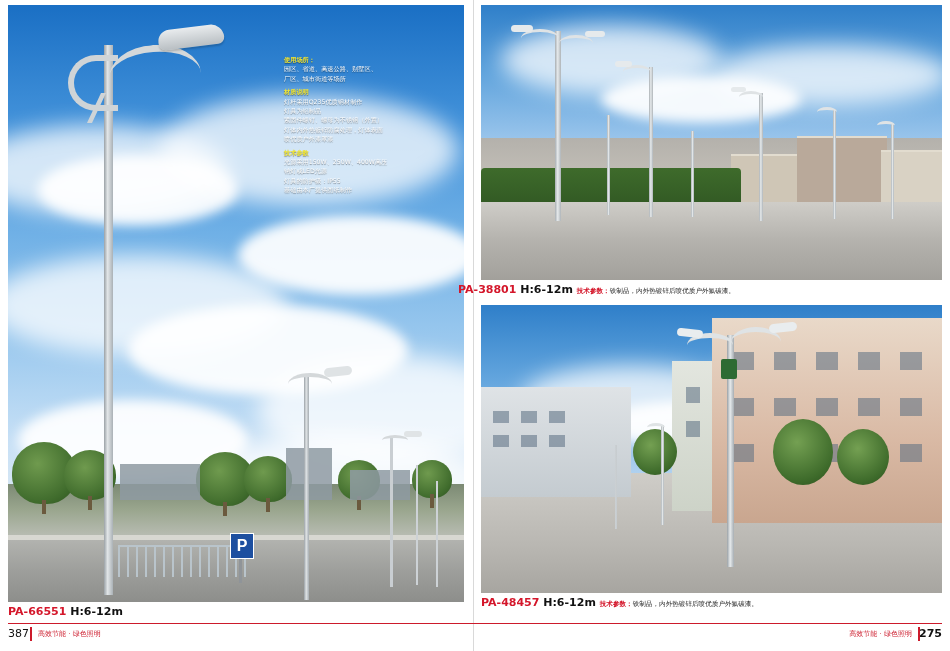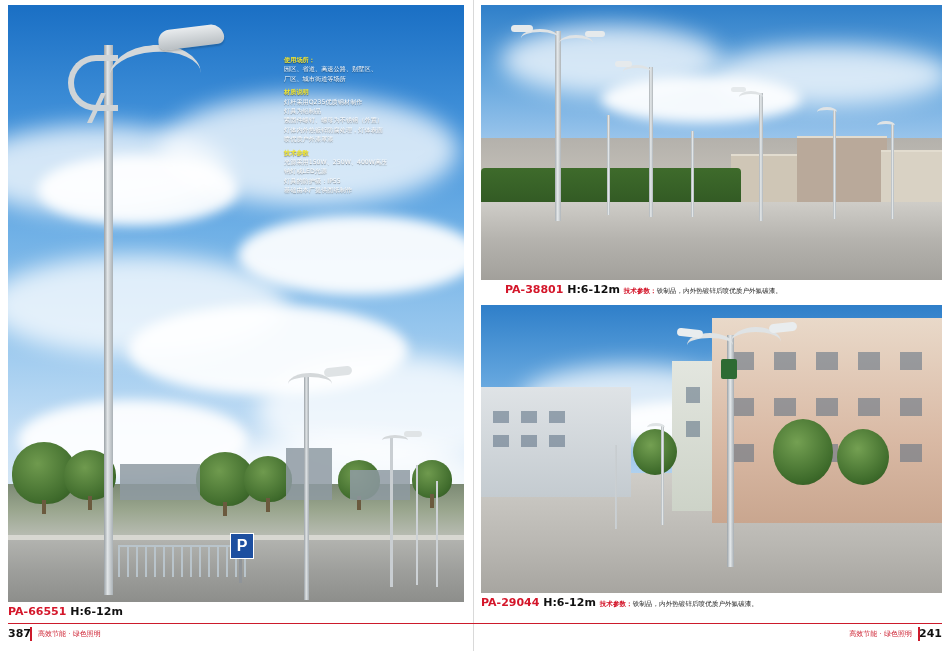--- a/index.html
+++ b/index.html
@@ -196,32 +196,32 @@
     border-top:5px solid #dfe3e5;border-radius:30px 30px 0 0/16px 16px 0 0;
   }
   .p2-arm-r{
     position:absolute;left:250px;top:22px;width:50px;height:18px;
     border-top:5px solid #dfe3e5;border-radius:30px 30px 0 0/18px 18px 0 0;
   }
   .p2-head-l{position:absolute;left:196px;top:24px;width:26px;height:8px;background:#e9edef;border-radius:5px;transform:rotate(6deg);}
   .p2-head-r{position:absolute;left:288px;top:18px;width:28px;height:9px;background:#e9edef;border-radius:5px;transform:rotate(-6deg);}
   .p2-box{position:absolute;left:240px;top:54px;width:16px;height:20px;background:#2e6b33;border-radius:2px;}
 
-  .cap-r1{position:absolute;left:505px;top:283px;}
+  .cap-r1{position:absolute;left:458px;top:283px;}
   .cap-r2{position:absolute;left:481px;top:596px;}
 
   
   .footer{
     position:absolute;left:0;right:0;bottom:0;height:34px;
   }
   .foot-rule{
     position:absolute;left:8px;right:8px;top:6px;height:1px;background:#cc1a2b;
   }
   .pg-left{
-    position:absolute;left:8px;top:10px;font-size:11px;font-weight:bold;color:#111;
+    position:absolute;left:8px;top:10px;font-size:11px;font-weight:normal;color:#111;
     font-family:"DejaVu Sans", sans-serif;
   }
   .pg-left-bar{position:absolute;left:30px;top:10px;width:2px;height:14px;background:#cc1a2b;}
   .foot-txt-left{
     position:absolute;left:38px;top:12px;font-size:7px;color:#cc1a2b;font-family:"DejaVu Sans", sans-serif;
   }
   .pg-right{
     position:absolute;right:8px;top:10px;font-size:11px;font-weight:bold;color:#111;
     font-family:"DejaVu Sans", sans-serif;
   }
@@ -421,28 +421,28 @@
     <div class="p2-head-l"></div>
     <div class="p2-head-r"></div>
     <div class="p2-box"></div>
 
     <div class="r-pole" style="left:180px;top:120px;width:3px;height:100px;"></div>
     <div class="r-arm" style="left:166px;top:118px;width:18px;height:8px;"></div>
     <div class="r-pole" style="left:134px;top:140px;width:2px;height:84px;"></div>
   </div>
 
   <div class="caption cap-r2">
-    <span class="code">PA-29044</span>
+    <span class="code">PA-48457</span>
     <span>H:6-12m</span>
     <span class="tech">技术参数：</span><span class="techtxt">铁制品，内外热镀锌后喷优质户外氟碳漆。</span>
   </div>
 
   <div class="footer">
     <div class="foot-rule"></div>
     <div class="pg-left">387</div>
     <div class="pg-left-bar"></div>
     <div class="foot-txt-left">高效节能 · 绿色照明</div>
-    <div class="pg-right">241</div>
+    <div class="pg-right">275</div>
     <div class="pg-right-bar"></div>
     <div class="foot-txt-right">高效节能 · 绿色照明</div>
   </div>
 
 </div>
 
 </body></html>

